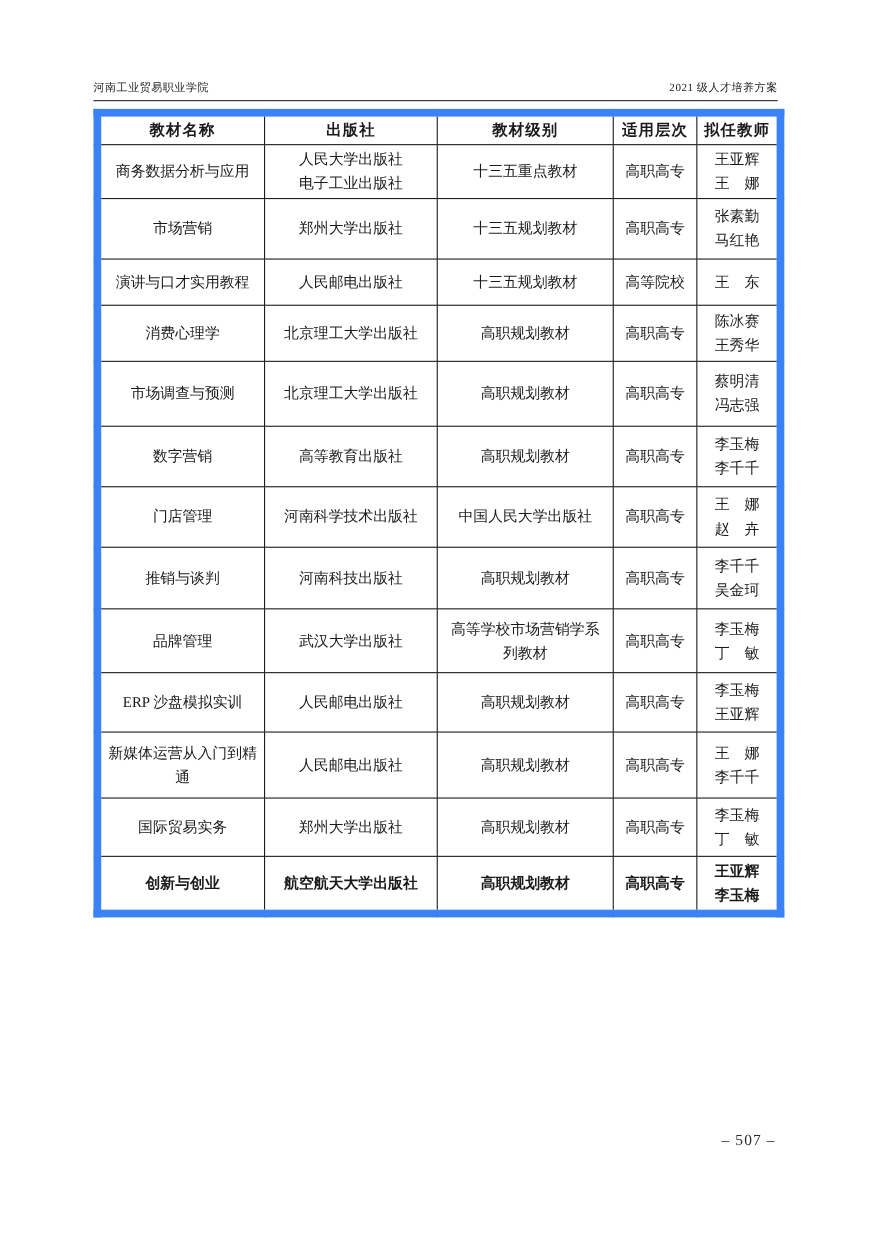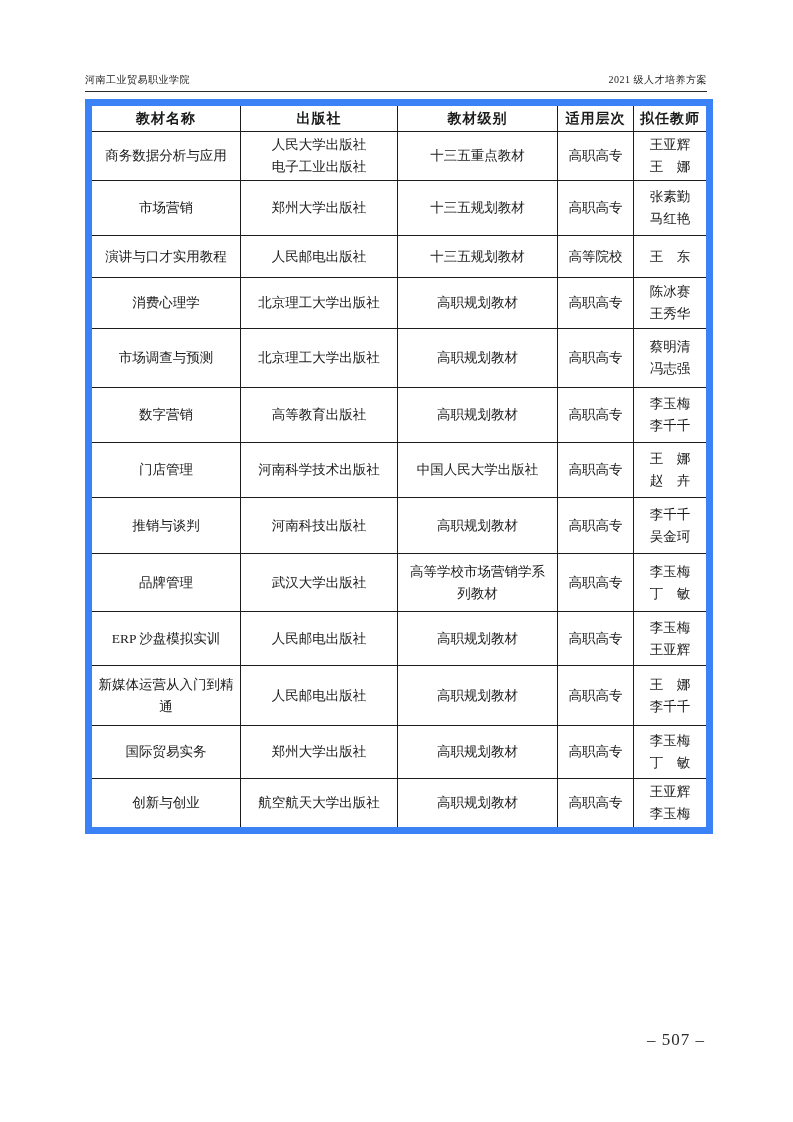--- a/index.html
+++ b/index.html
@@ -64,21 +64,21 @@
     font-size: 13.5px;
     line-height: 22px;
   }
   .align-left {
     text-align: right;
   }
   .page-footer {
     position: absolute;
     top: 1030px;
     right: 2px;
-    font-size: 17px;
+    font-size: 14px;
     color: #2a2a2a;
     letter-spacing: 1px;
   }
 </style>
 </head>
 <body>
 
 <div class="page">
 
   <div class="page-header">
@@ -241,21 +241,21 @@
           <td>
             <div>郑州大学出版社</div>
           </td>
           <td>高职规划教材</td>
           <td>高职高专</td>
           <td>
             <div>李玉梅</div>
             <div>丁　敏</div>
           </td>
         </tr>
-        <tr style="height: 40px;">
+        <tr style="height: 40px; font-weight: bold;">
           <td>创新与创业</td>
           <td>
             <div>航空航天大学出版社</div>
           </td>
           <td>高职规划教材</td>
           <td>高职高专</td>
           <td>
             <div>王亚辉</div>
             <div>李玉梅</div>
           </td>

